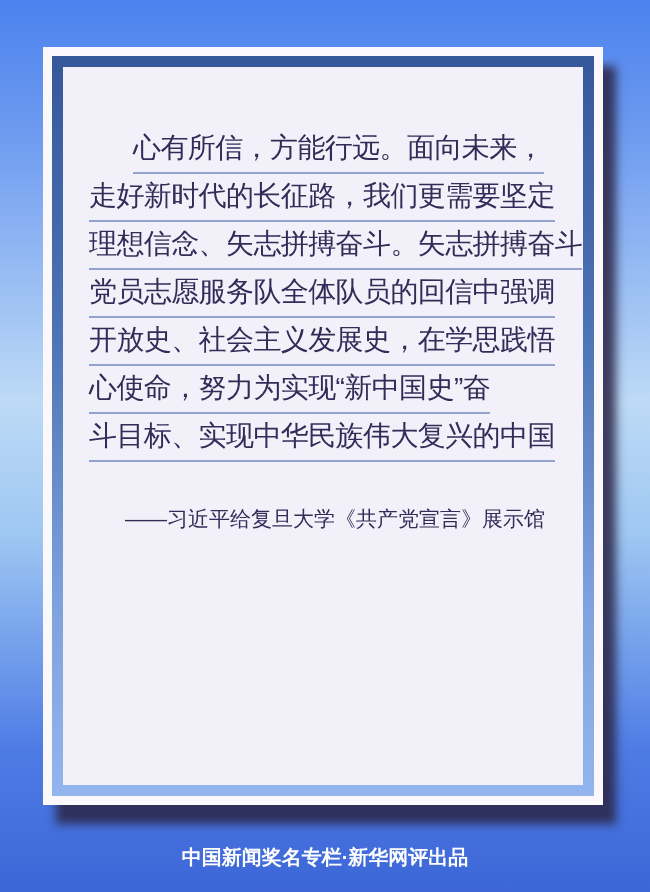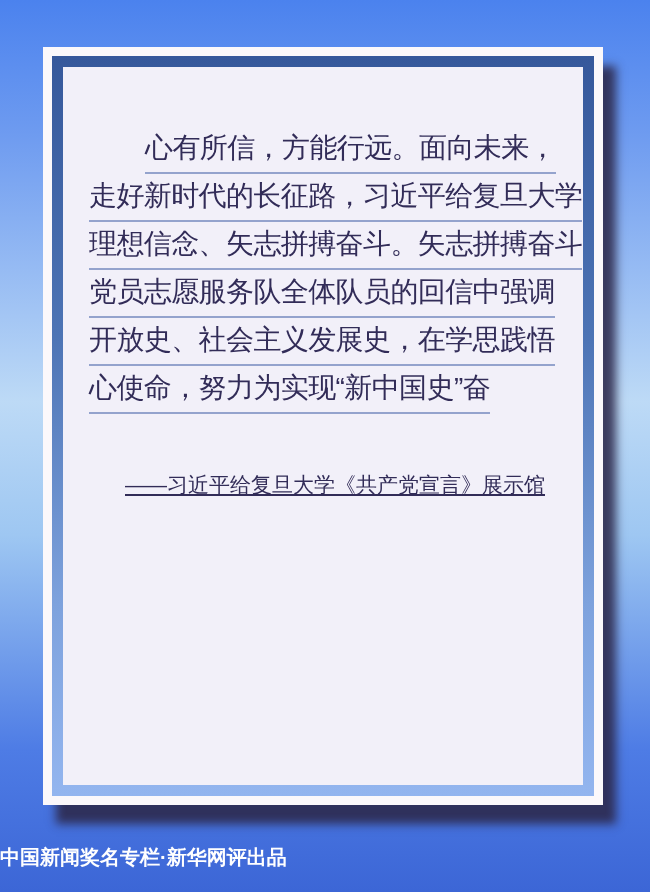--- a/index.html
+++ b/index.html
@@ -56,58 +56,58 @@
     white-space: nowrap;
   }
   .quote-line span {
     display: inline-block;
     vertical-align: top;
     line-height: 38px;
     padding-bottom: 5px;
     border-bottom: 2px solid #94a3cd;
   }
   .quote-line.indent span {
-    margin-left: 56px;
+    margin-left: 44px;
   }
   .attribution {
-    margin-top: 52px;
+    margin-top: 38px;
     padding-left: 62px;
     font-size: 21px;
     line-height: 32px;
     color: #322c58;
     font-weight: 500;
-    text-decoration: underline;
   }
   .footer {
     position: absolute;
     left: 0;
     right: 0;
     top: 842px;
     height: 30px;
     line-height: 30px;
-    text-align: left;
+    text-align: center;
     color: #ffffff;
     font-size: 20px;
     font-weight: 600;
   }
 </style>
 </head>
 <body>
 
 <div class="card">
   <div class="frame">
     <div class="inner">
 
       <div class="quote">
         <div class="quote-line indent"><span>心有所信，方能行远。面向未来，</span></div>
-        <div class="quote-line"><span>走好新时代的长征路，习近平给复旦大学</span></div>
+        <div class="quote-line"><span>走好新时代的长征路，我们更需要坚定</span></div>
         <div class="quote-line"><span>理想信念、矢志拼搏奋斗。矢志拼搏奋斗</span></div>
         <div class="quote-line"><span>党员志愿服务队全体队员的回信中强调</span></div>
         <div class="quote-line"><span>开放史、社会主义发展史，在学思践悟</span></div>
         <div class="quote-line"><span>心使命，努力为实现“新中国史”奋</span></div>
+        <div class="quote-line"><span>斗目标、实现中华民族伟大复兴的中国</span></div>
       </div>
 
       <div class="attribution">
         <div>——习近平给复旦大学《共产党宣言》展示馆</div>
       </div>
 
     </div>
   </div>
 </div>
 

